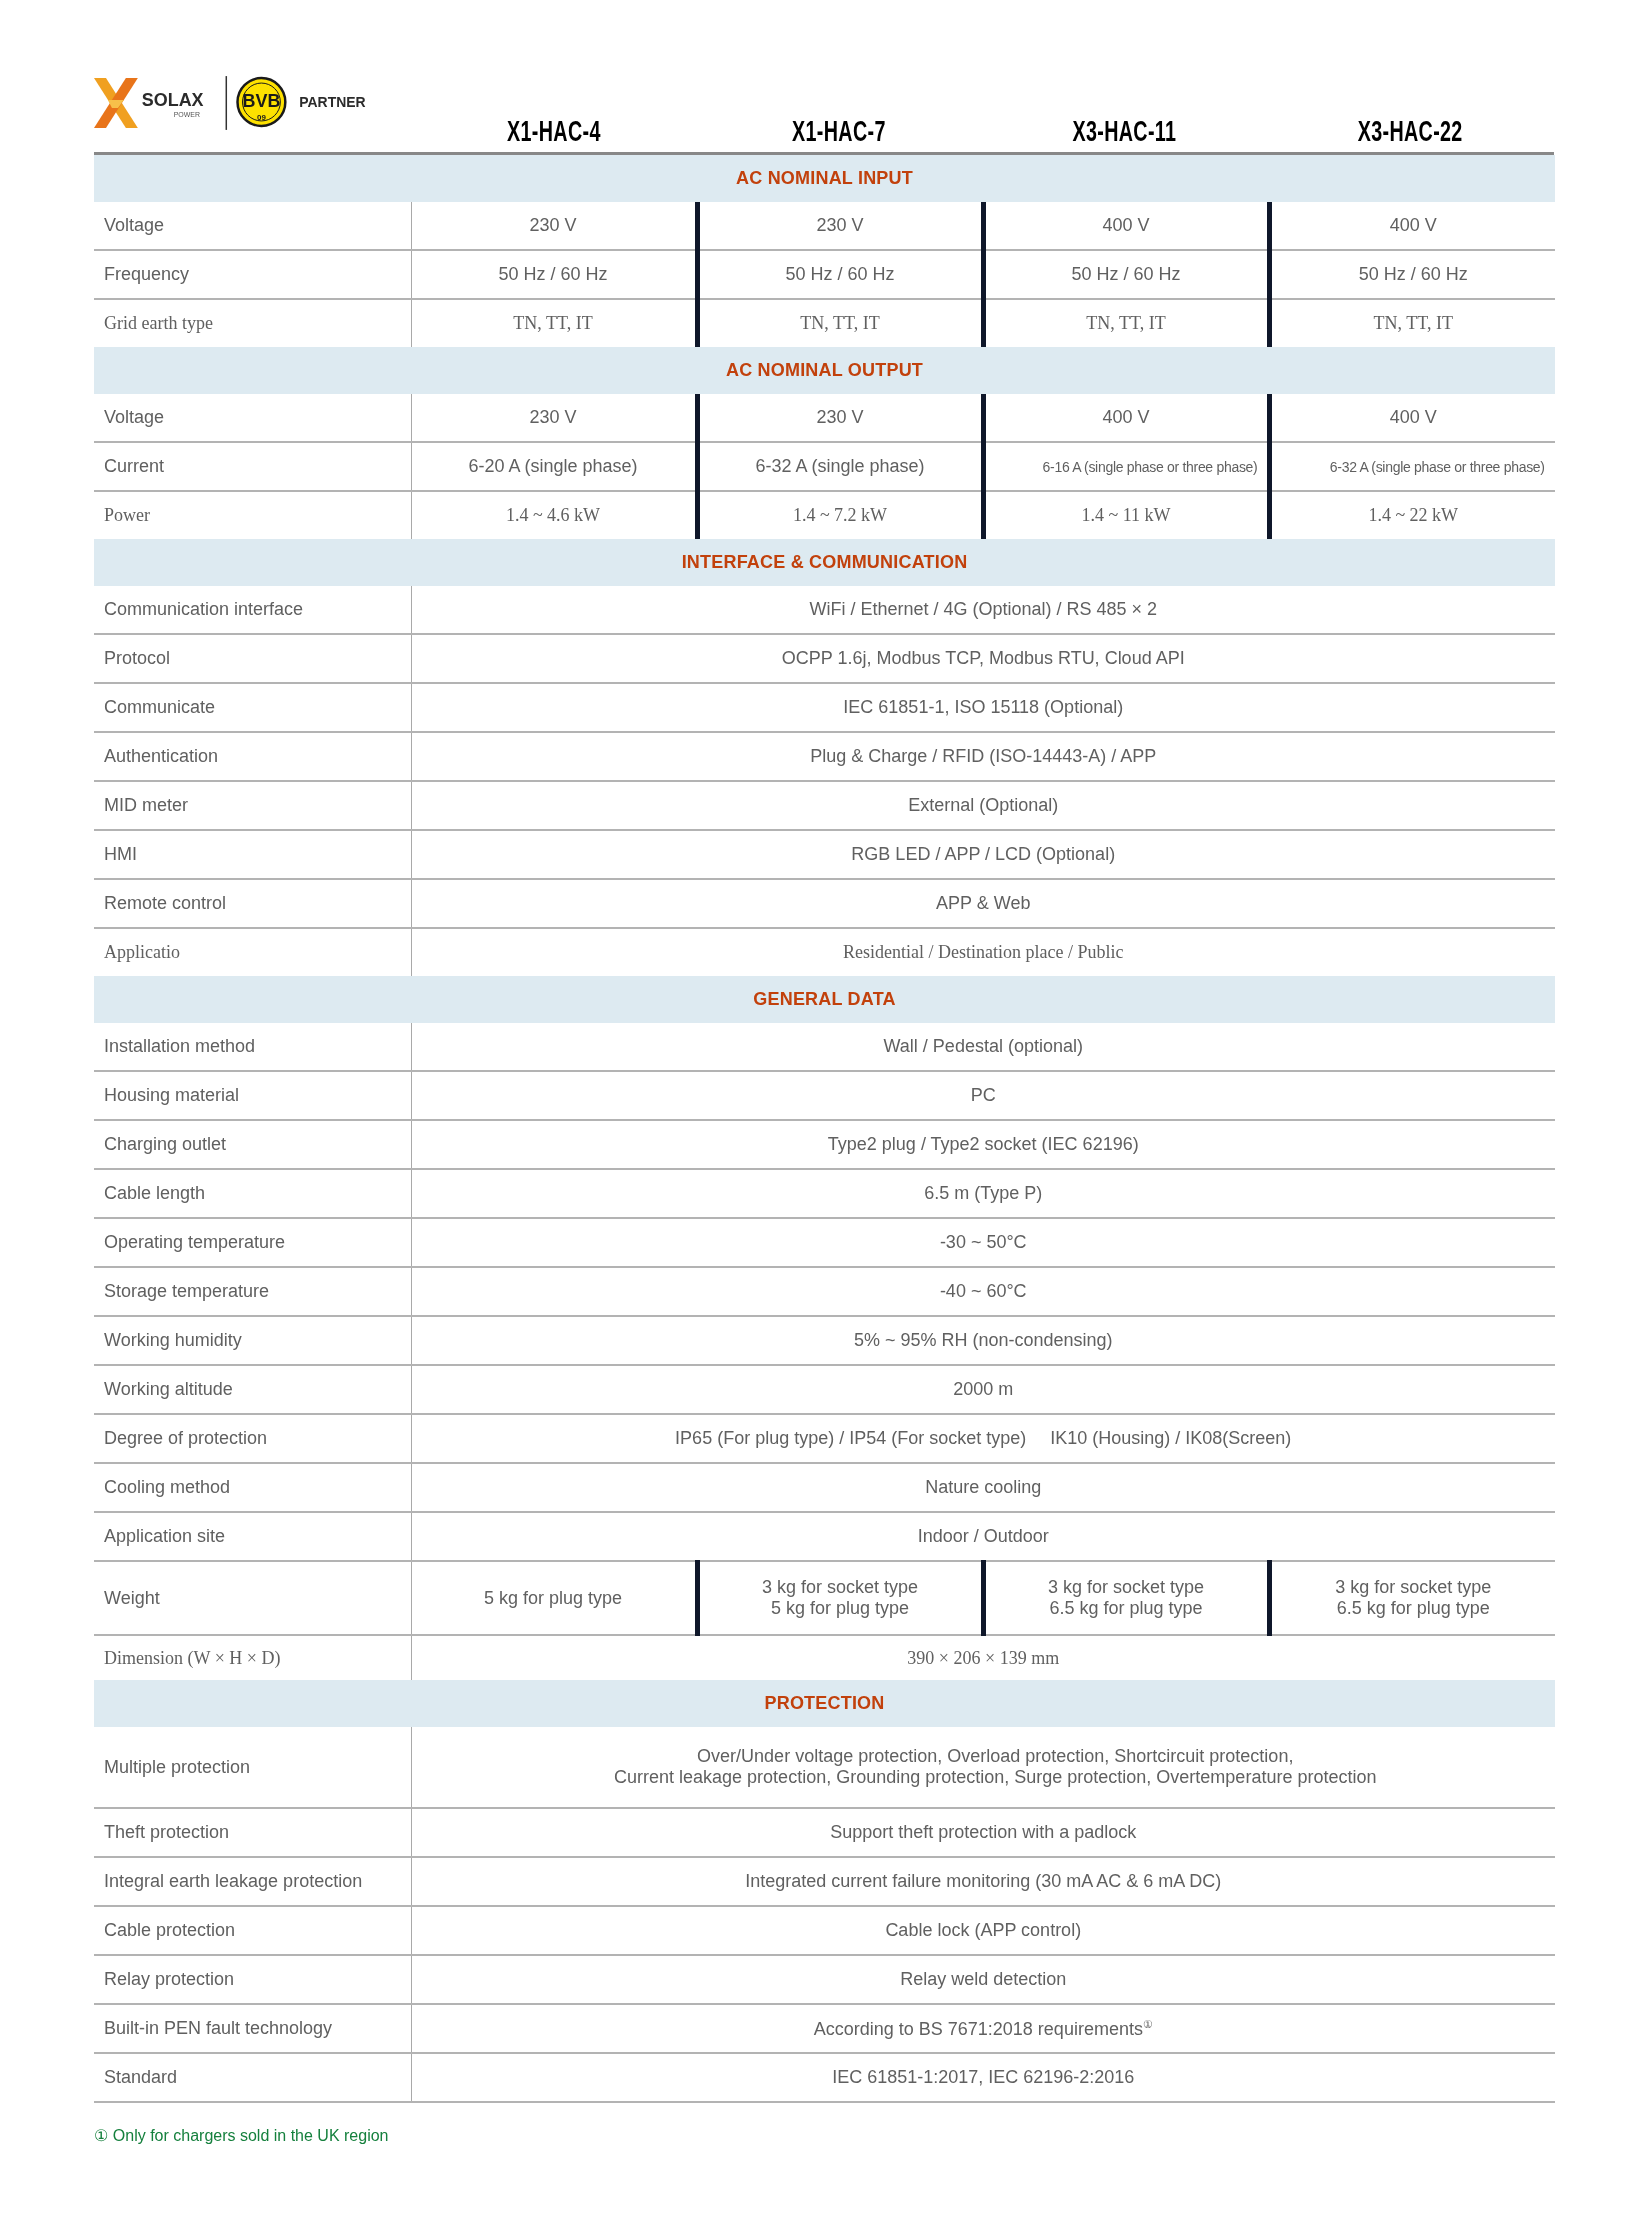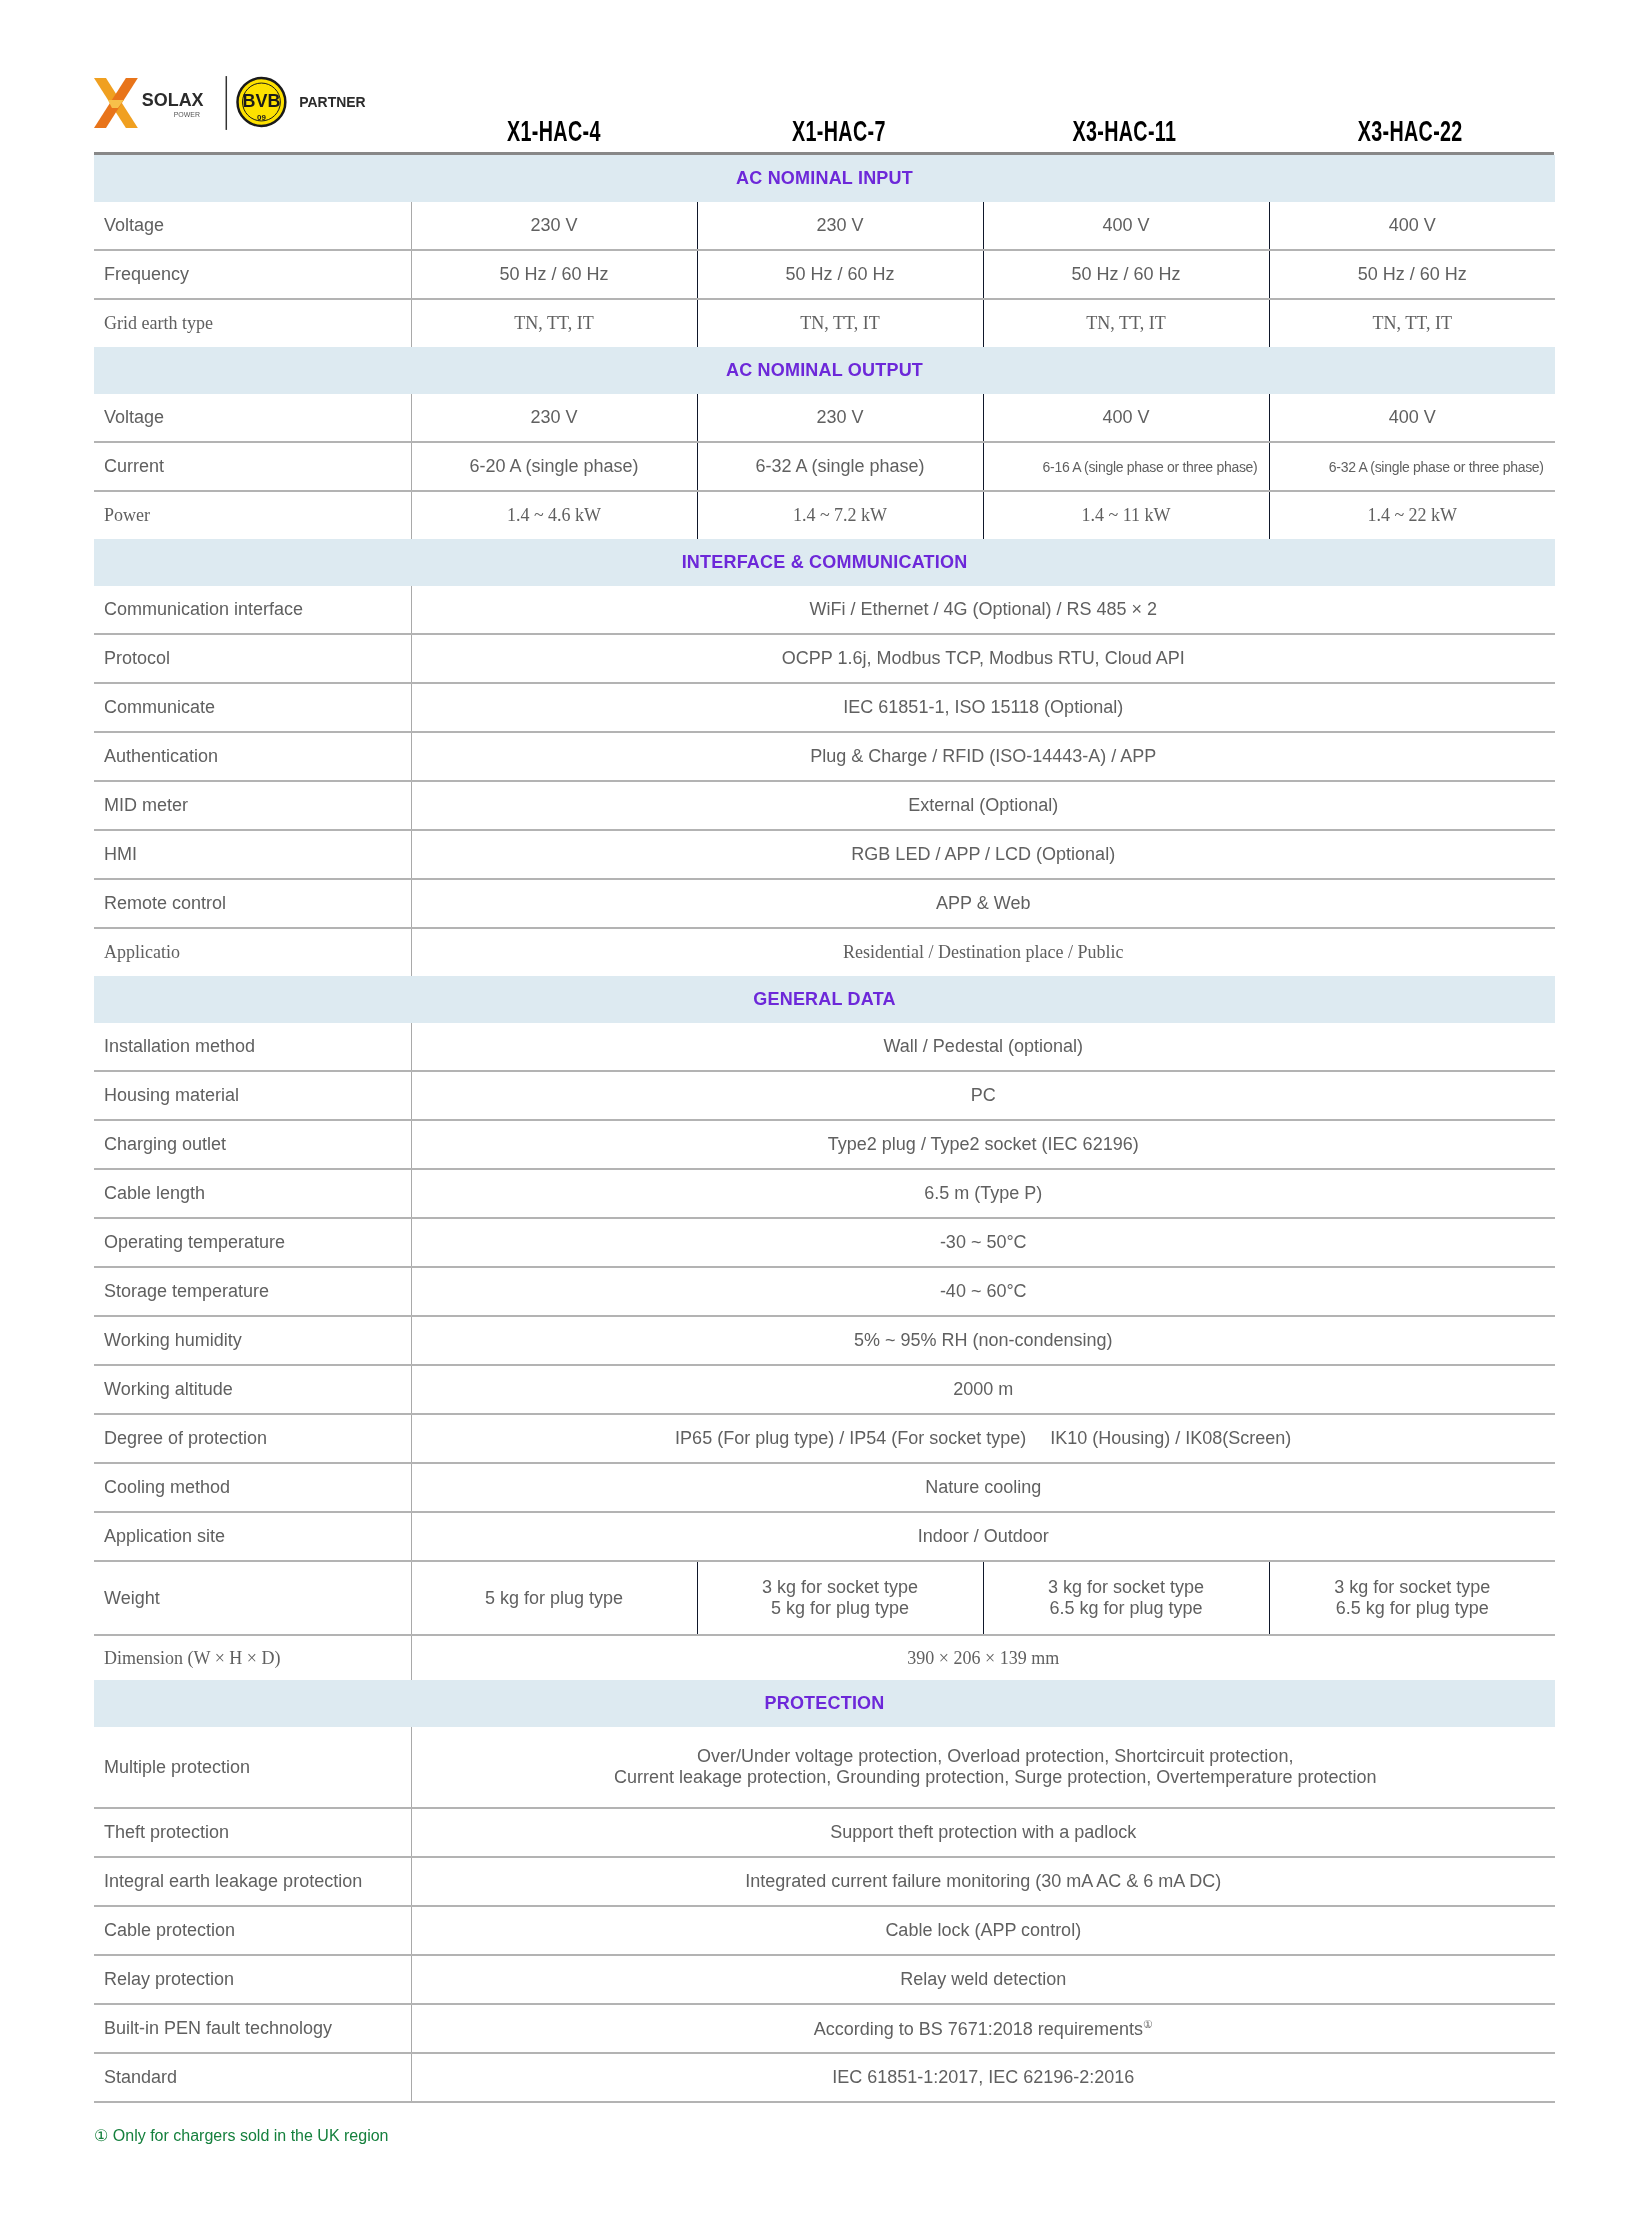--- a/index.html
+++ b/index.html
@@ -7,24 +7,24 @@
   .logo{position:absolute;left:94px;top:76px;height:54px;width:289px;}
   .logo svg{display:block;}
   .models{position:absolute;top:111px;left:411px;width:1142px;height:40px;display:flex;}
   .model{flex:1;text-align:center;font-family:"Liberation Sans",sans-serif;font-weight:bold;font-size:29px;color:#000000;line-height:40px;}
   .model span{display:inline-block;transform:scaleX(0.68);transform-origin:center;letter-spacing:0.5px;}
   .topline{position:absolute;left:94px;top:152px;width:1460px;height:3px;background:#888888;}
   table{position:absolute;left:94px;top:155px;width:1460px;border-collapse:collapse;table-layout:fixed;}
   col.c0{width:317px;}
   col.cv{width:286px;}
   td{padding:0;font-size:18px;color:#606060;vertical-align:middle;}
-  tr.band td{background:#ddeaf1;text-align:center;font-weight:bold;color:#6d28d9;font-size:18px;height:47px;letter-spacing:0.2px;}
+  tr.band td{background:#ddeaf1;text-align:center;font-weight:bold;color:#c2410c;font-size:18px;height:47px;letter-spacing:0.2px;}
   tr.row td{border-bottom:2px solid #b3b3b3;height:47px;}
   tr.row td.lbl{padding-left:10px;text-align:left;border-right:1px solid #a9a9a9;margin-top:28px;}
-  tr.row td.val{text-align:center;border-right:1px solid #0f172a;}
+  tr.row td.val{text-align:center;border-right:5px solid #0f172a;}
   tr.row td.val:last-child{border-right:none;}
   tr.row.nob td{border-bottom:none;font-family:Liberation Serif, serif;}
   tr.tall td{height:72px;}
   tr.tall2 td{height:80px;padding-left:24px;}
   tr.dim td{height:44px;}
   td.tight{font-size:14px;letter-spacing:-0.3px;white-space:nowrap;padding-left:48px;}
   .gap{display:inline-block;width:24px;}
   .foot{position:absolute;left:94px;top:2126px;font-size:16px;color:#15803d;}
   sup{font-size:11px;}
 </style>

